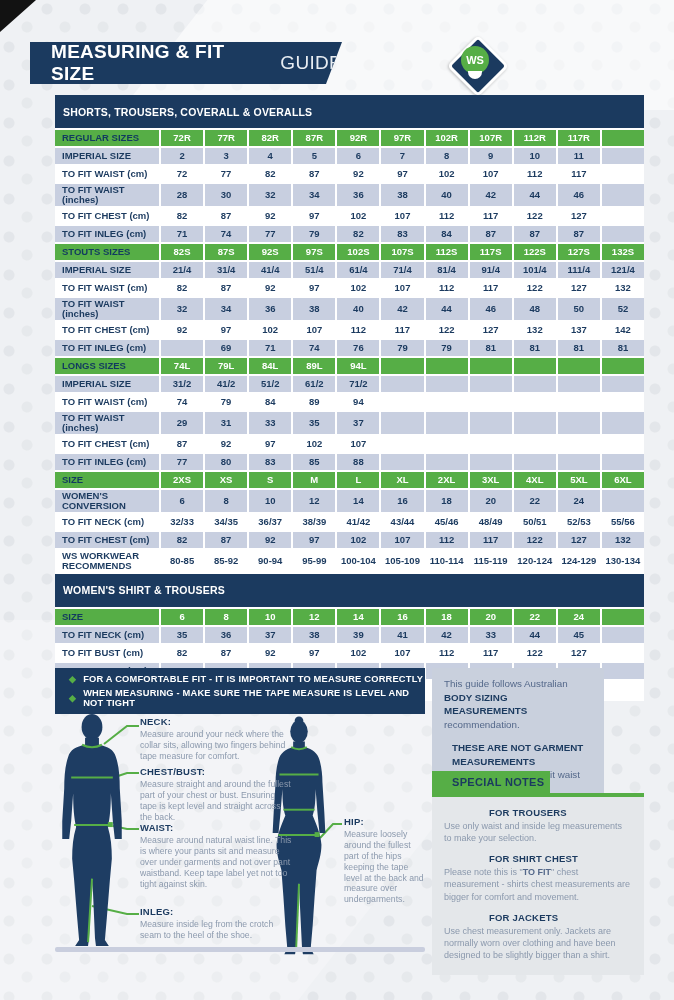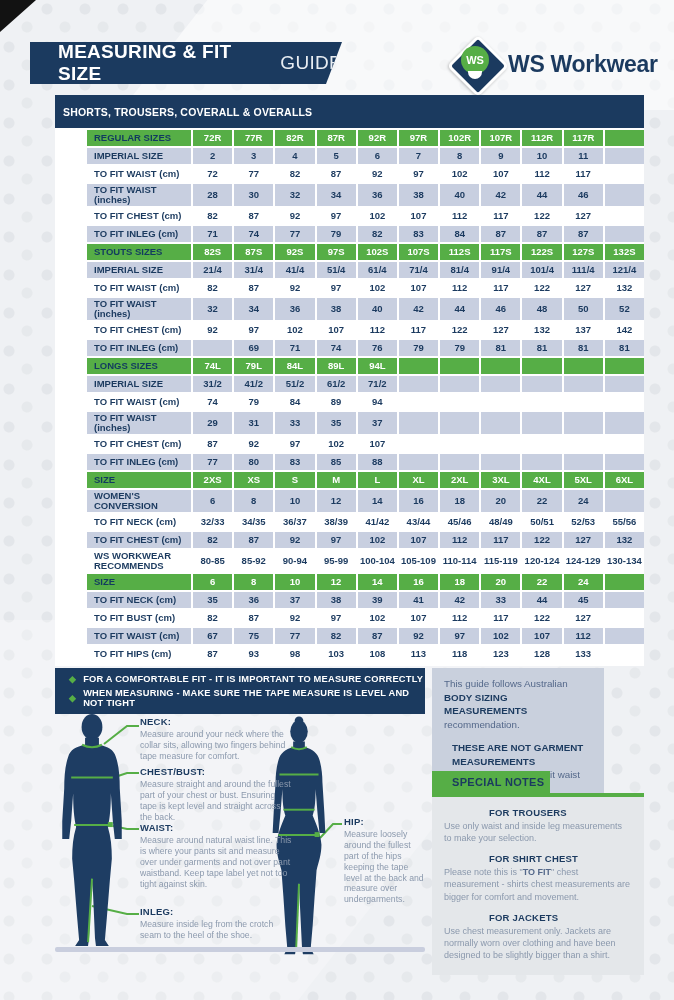--- a/index.html
+++ b/index.html
@@ -15,38 +15,38 @@
   .diag-band{position:absolute;top:-40px;left:180px;width:700px;height:150px;
     background:rgba(255,255,255,.55);transform:skew(-38deg);pointer-events:none;}
   .diag-band2{position:absolute;top:620px;left:-200px;width:600px;height:500px;
     background:rgba(255,255,255,.25);transform:skew(-38deg);pointer-events:none;}
   .corner-tri{position:absolute;top:0;left:0;width:0;height:0;
     border-top:32px solid #121212;border-right:36px solid transparent;}
 
   
   .title-banner{position:absolute;left:30px;top:42px;width:312px;height:42px;
     background:#1b3a5f;clip-path:polygon(0 0,100% 0,calc(100% - 16px) 100%,0 100%);
-    display:flex;align-items:center;padding-left:28px;box-sizing:border-box;}
+    display:flex;align-items:center;padding-left:21px;box-sizing:border-box;}
   .title-bold{color:#fff;font-weight:700;font-size:19px;letter-spacing:.3px;}
   .title-light{color:#e8edf3;font-weight:400;font-size:19px;margin-left:7px;letter-spacing:.3px;}
   .logo{position:absolute;left:452px;top:40px;width:46px;height:46px;}
   .logo-diamond{position:absolute;left:4px;top:4px;width:38px;height:38px;background:#1b3a5f;
     border:3px solid #fff;border-radius:5px;transform:rotate(45deg);box-shadow:0 1px 3px rgba(0,0,0,.25);}
   .logo-circle{position:absolute;left:9px;top:6px;width:28px;height:28px;border-radius:50%;
     background:#56ae46;display:flex;align-items:center;justify-content:center;
     color:#fff;font-weight:700;font-size:11px;z-index:2;}
   .logo-beard{position:absolute;left:16px;top:31px;width:14px;height:8px;background:#fff;
     border-radius:0 0 9px 9px;z-index:3;}
   .brand{position:absolute;left:508px;top:51px;font-size:23px;font-weight:700;color:#1b3a5f;letter-spacing:-0.3px;}
 
   
   .tables{position:absolute;left:55px;top:95px;width:589px;background:#fff;padding-bottom:2px;}
   .section-bar{background:#1b3a5f;color:#fff;font-weight:700;font-size:10.5px;letter-spacing:.2px;
     padding:8px 8px;height:17px;display:flex;align-items:center;margin-bottom:2px;}
-  .trow{display:grid;grid-template-columns:104px repeat(11,1fr);gap:2px;margin-bottom:2px;margin-left:32px;}
+  .trow{display:grid;grid-template-columns:104px repeat(11,1fr);gap:2px;margin-bottom:2px;}
   .tc,.tv{min-height:16px;display:flex;align-items:center;font-size:9.5px;box-sizing:border-box;line-height:1.05;}
   .tc{padding:1px 0 1px 7px;font-weight:700;text-align:left;}
   .tv{justify-content:center;font-weight:700;}
   .trow.green .tc{background:#56ae46;color:#123a5f;}
   .trow.green .tv{background:#56ae46;color:#fff;}
   .trow.blue .tc,.trow.blue .tv{background:#c8cfe0;color:#1b3a5f;}
   .trow.white .tc,.trow.white .tv{background:#fff;color:#1b3a5f;}
 
   
   .fit-box{position:absolute;left:55px;top:668px;width:370px;height:46px;background:#1b3a5f;
@@ -96,21 +96,20 @@
 
   <div class="title-banner">
     <span class="title-bold">MEASURING &amp; FIT SIZE</span>
     <span class="title-light">GUIDE</span>
   </div>
   <div class="logo">
     <div class="logo-diamond"></div>
     <div class="logo-circle">WS</div>
     <div class="logo-beard"></div>
   </div>
-  <div class="brand">WS Workwear</div>
 
   <div class="tables">
       <div class="section-bar">SHORTS, TROUSERS, COVERALL &amp; OVERALLS</div>
       <div class="trow green">
         <div class="tc">REGULAR SIZES</div>
         <div class="tv">72R</div>
         <div class="tv">77R</div>
         <div class="tv">82R</div>
         <div class="tv">87R</div>
         <div class="tv">92R</div>
@@ -422,20 +421,21 @@
         <div class="tv">90-94</div>
         <div class="tv">95-99</div>
         <div class="tv">100-104</div>
         <div class="tv">105-109</div>
         <div class="tv">110-114</div>
         <div class="tv">115-119</div>
         <div class="tv">120-124</div>
         <div class="tv">124-129</div>
         <div class="tv">130-134</div>
       </div>
+      <div class="section-bar">WOMEN'S SHIRT &amp; TROUSERS</div>
       <div class="trow green">
         <div class="tc">SIZE</div>
         <div class="tv">6</div>
         <div class="tv">8</div>
         <div class="tv">10</div>
         <div class="tv">12</div>
         <div class="tv">14</div>
         <div class="tv">16</div>
         <div class="tv">18</div>
         <div class="tv">20</div>

